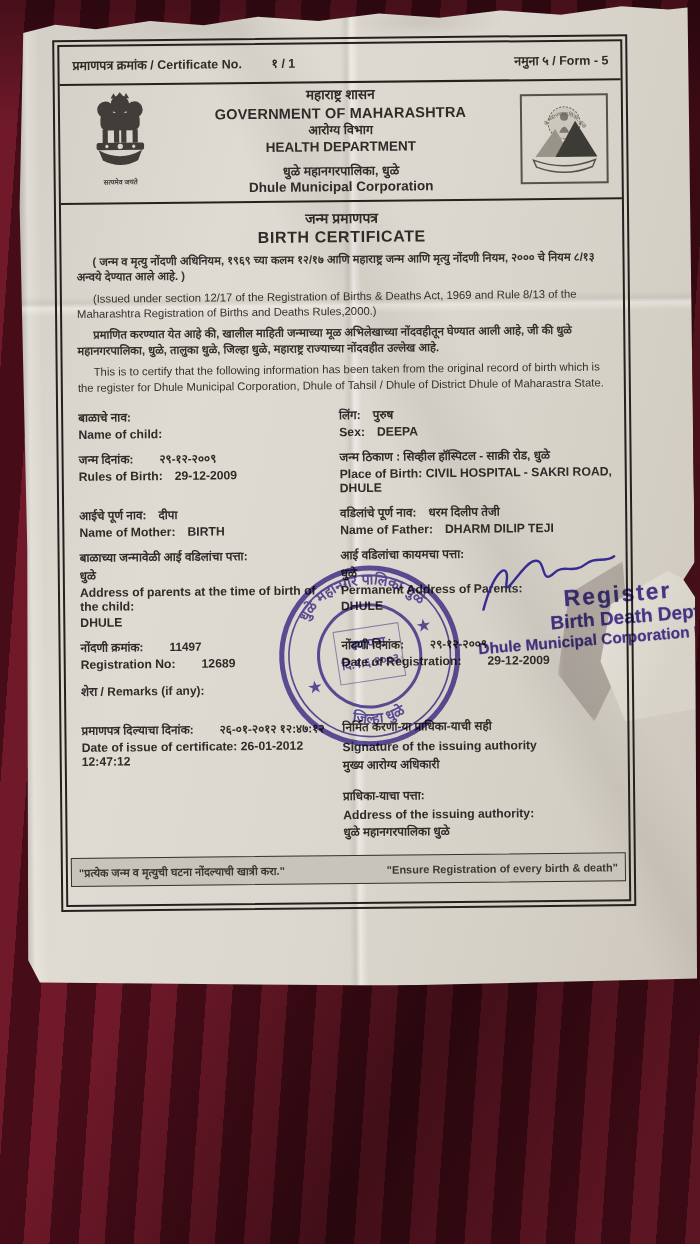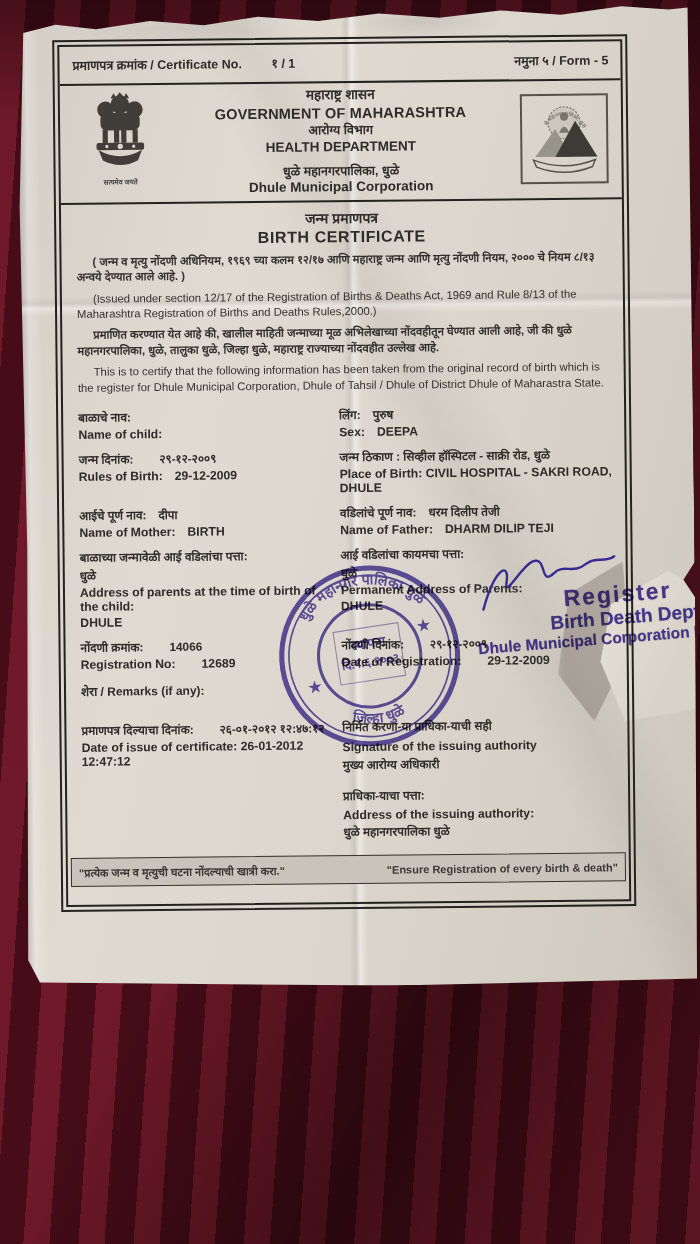--- a/index.html
+++ b/index.html
@@ -225,21 +225,21 @@
             <div class="addr-val-en">DHULE</div>
           </div>
           <div class="fld">
             <div class="lmr">आई वडिलांचा कायमचा पत्ता:</div>
             <div class="addr-val">धुळे</div>
             <div class="len">Permanent Address of Parents:</div>
             <div class="addr-val-en">DHULE</div>
           </div>
 
           <div class="fld">
-            <div class="lmr"><span>नोंदणी क्रमांक:</span><span class="vgap">14066</span></div>
+            <div class="lmr"><span>नोंदणी क्रमांक:</span><span class="vgap">11497</span></div>
             <div class="len"><span>Registration No:</span><span class="vgap">12689</span></div>
           </div>
           <div class="fld">
             <div class="lmr"><span>नोंदणी दिनांक:</span><span class="vgap">२९-१२-२००९</span></div>
             <div class="len"><span>Date of Registration:</span><span class="vgap">29-12-2009</span></div>
           </div>
         </div>
 
         <div class="remarks">शेरा / Remarks (if any):</div>
 

